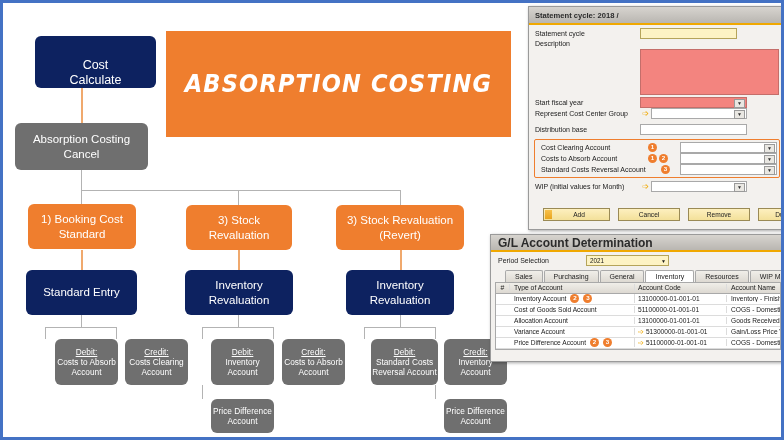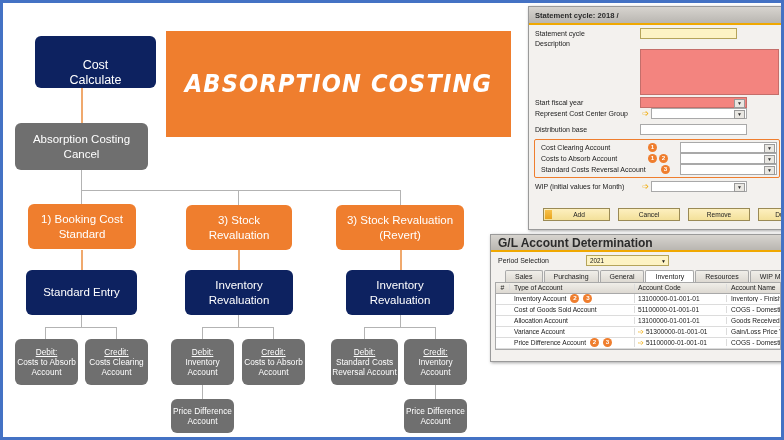--- a/index.html
+++ b/index.html
@@ -8,21 +8,21 @@
 
   
   .node{position:absolute;box-sizing:border-box;border-radius:6px;color:#ffffff;
         display:flex;flex-direction:column;align-items:center;justify-content:center;
         text-align:center;line-height:1.22;}
   .navy{background:#0d2260;}
   .orange{background:#ef7e2e;}
   .gray{background:#6f6f6f;}
   .n-lg{font-size:12.5px;}
   .n-md{font-size:11.5px;}
-  .n-sm{font-size:8.3px;}
+  .n-sm{font-size:8.3px;margin-left:40px;}
   .u{text-decoration:underline;}
 
   .conn{position:absolute;background:#b3b3b3;}
   .conn.orangeline{background:#f0a96d;}
 
   
   #banner{position:absolute;left:163px;top:28px;width:345px;height:106px;background:#ef7e2e;
           display:flex;flex-direction:column;align-items:center;justify-content:center;}
   #banner .bl{color:#ffffff;font-family:"DejaVu Sans",sans-serif;font-weight:bold;font-style:italic;
               font-size:25px;letter-spacing:1.2px;line-height:1.25;text-align:center;

